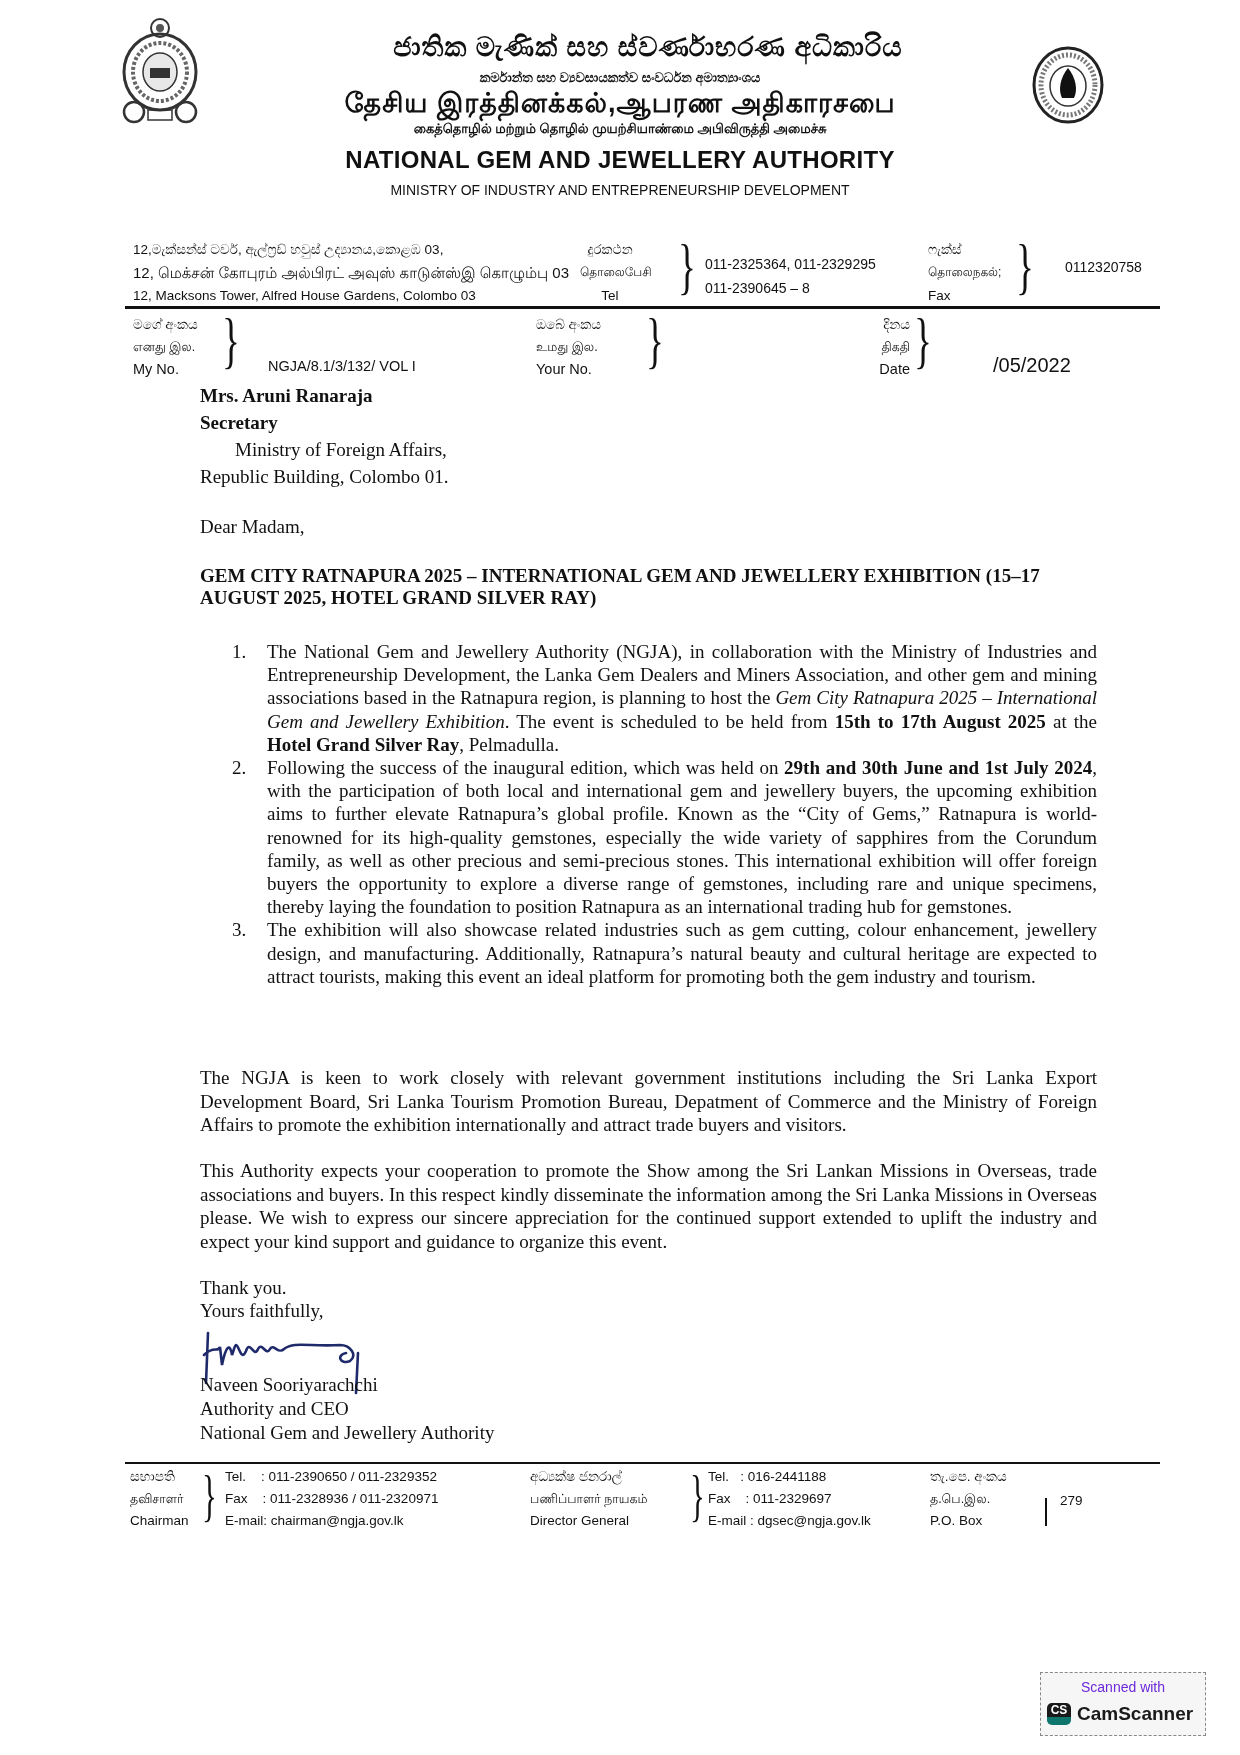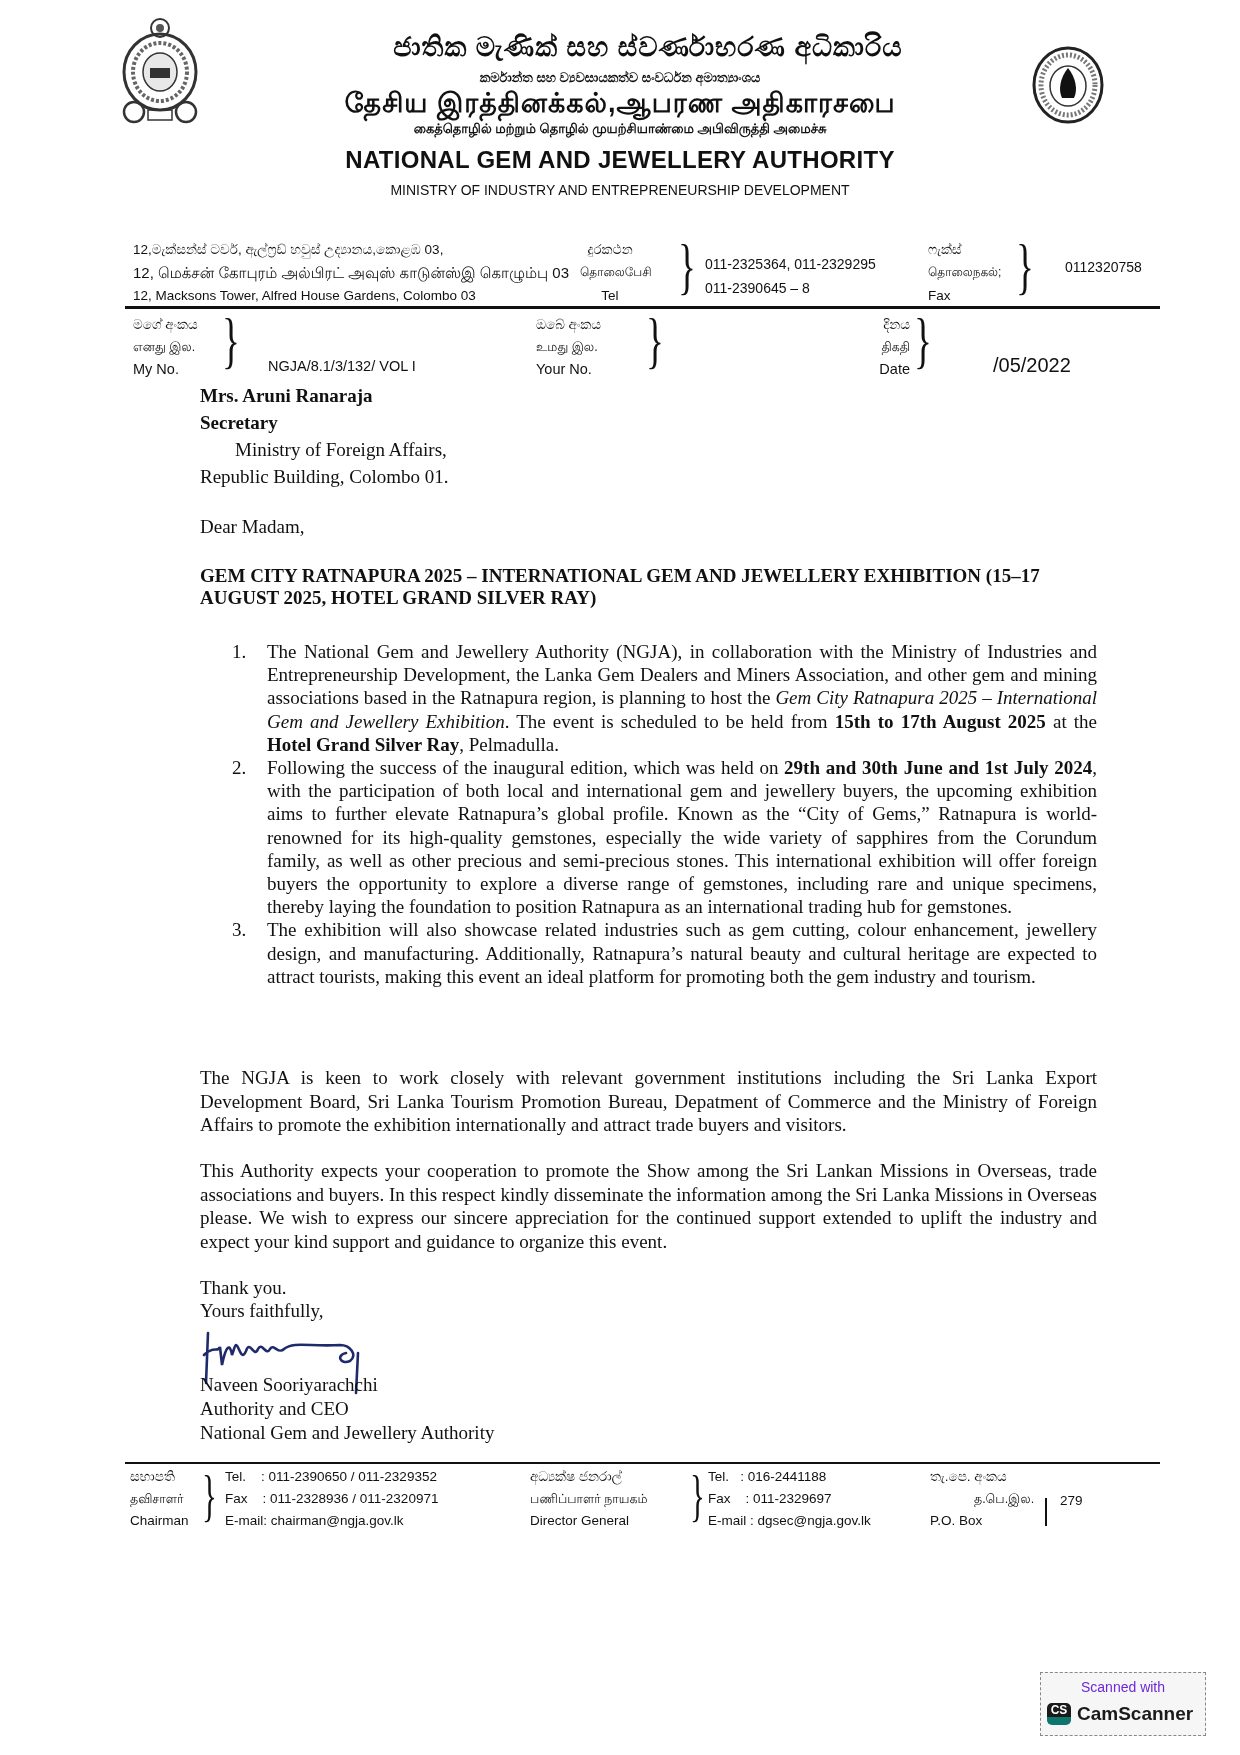--- a/index.html
+++ b/index.html
@@ -208,21 +208,21 @@
   <div>Director General</div>
 </div>
 <div class="abs f-brace" style="left:684px; top:1466px;">}</div>
 <div class="abs foot f-dg-vals sans">
   <div style="white-space:pre;">Tel.   : 016-2441188</div>
   <div style="white-space:pre;">Fax    : 011-2329697</div>
   <div>E-mail : dgsec@ngja.gov.lk</div>
 </div>
 <div class="abs foot f-box-lbl sans">
   <div>තැ.පෙ. අංකය</div>
-  <div style="font-size:12.5px;margin-left:44px;">த.பெ.இல.</div>
+  <div style="font-size:12.5px;">த.பெ.இல.</div>
   <div>P.O. Box</div>
 </div>
 <div class="abs" style="left:1045px; top:1498px; width:2px; height:28px; background:#111;"></div>
 <div class="abs foot f-box-val sans">279</div>
 
 <div class="abs cs-badge sans">
   <div class="cs-top">Scanned with</div>
   <div class="cs-row">
     <div class="cs-logo">CS</div>
     <div class="cs-name">CamScanner</div>

